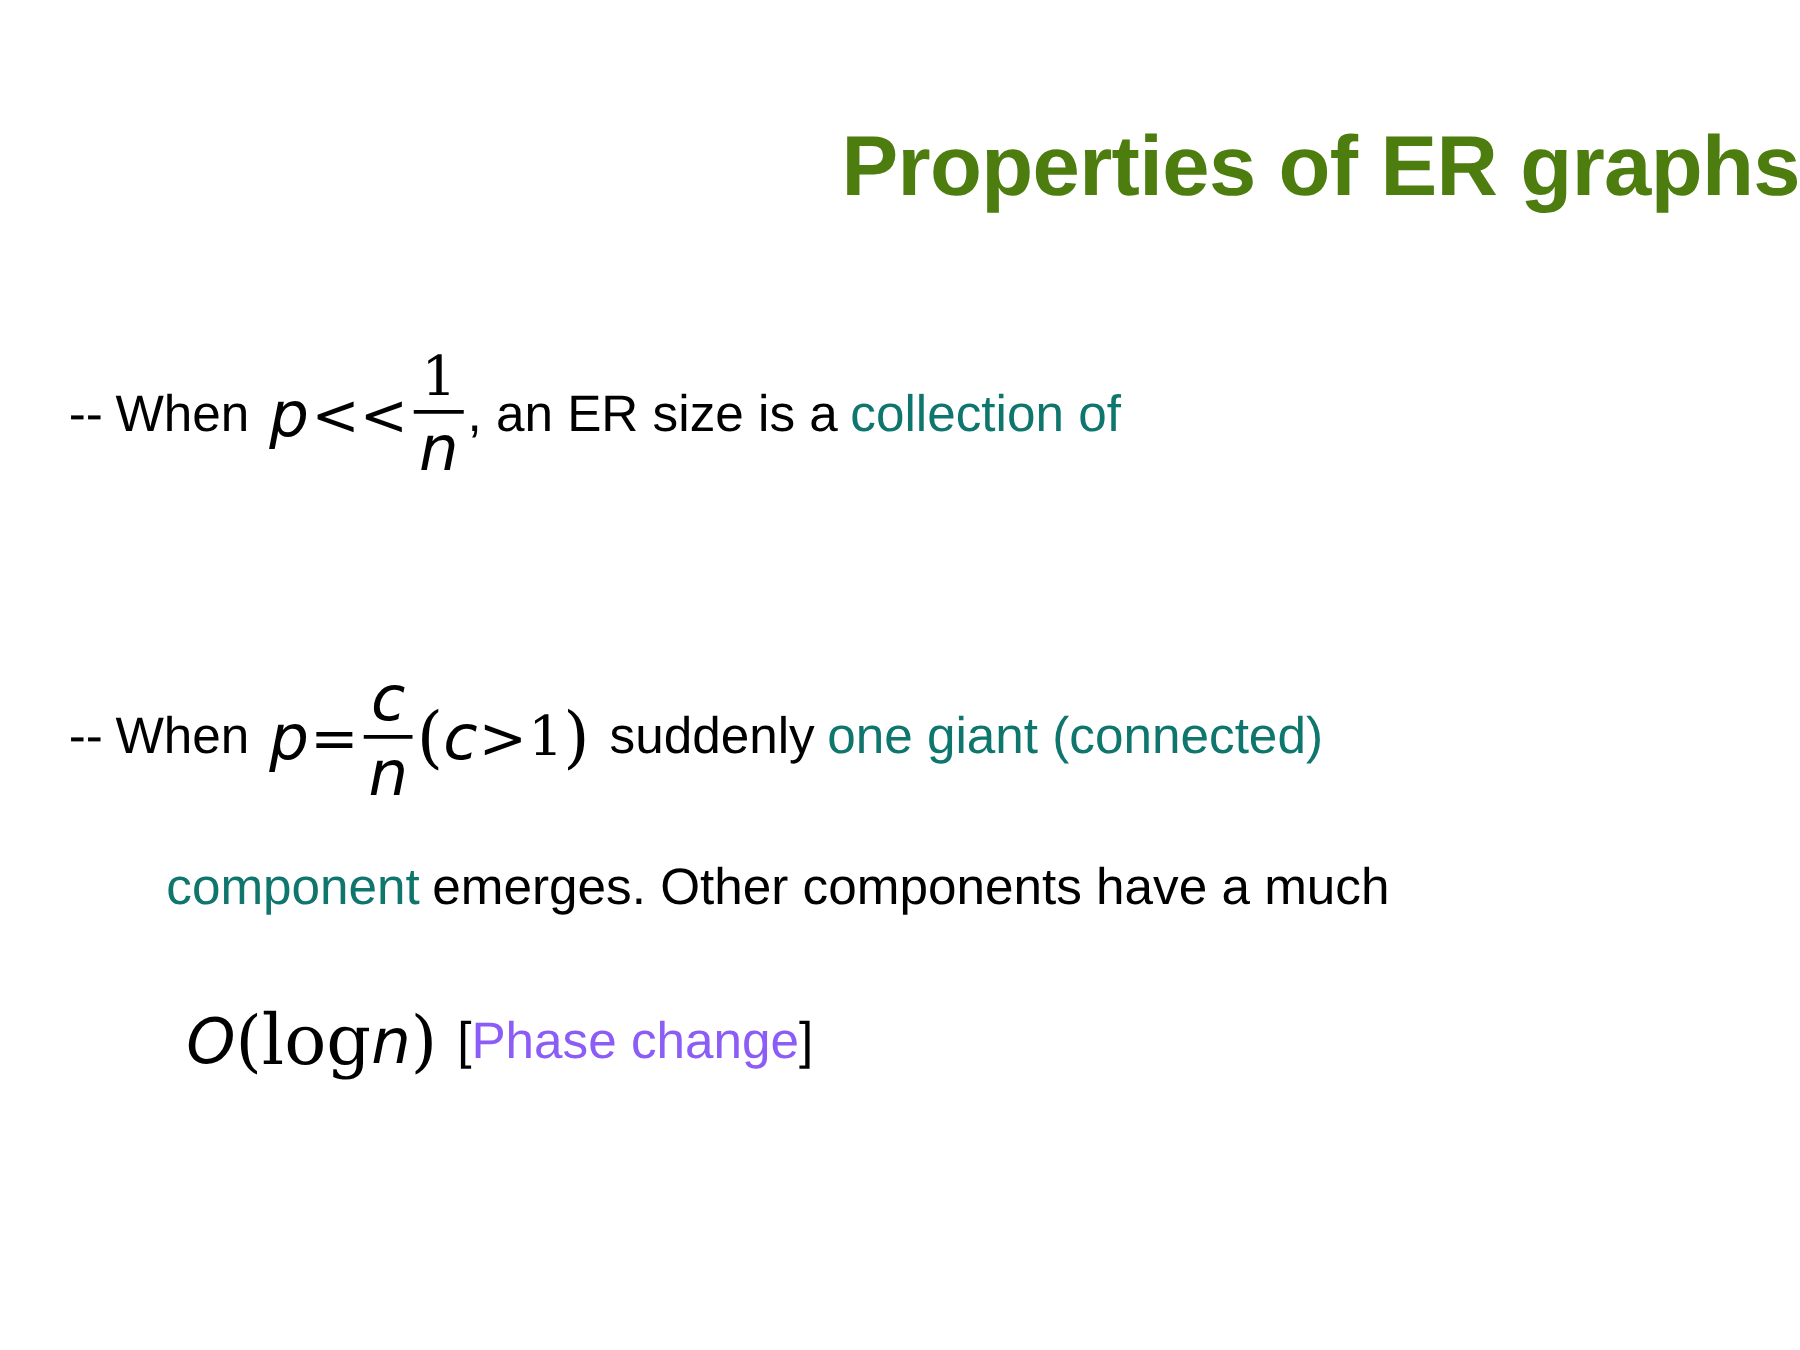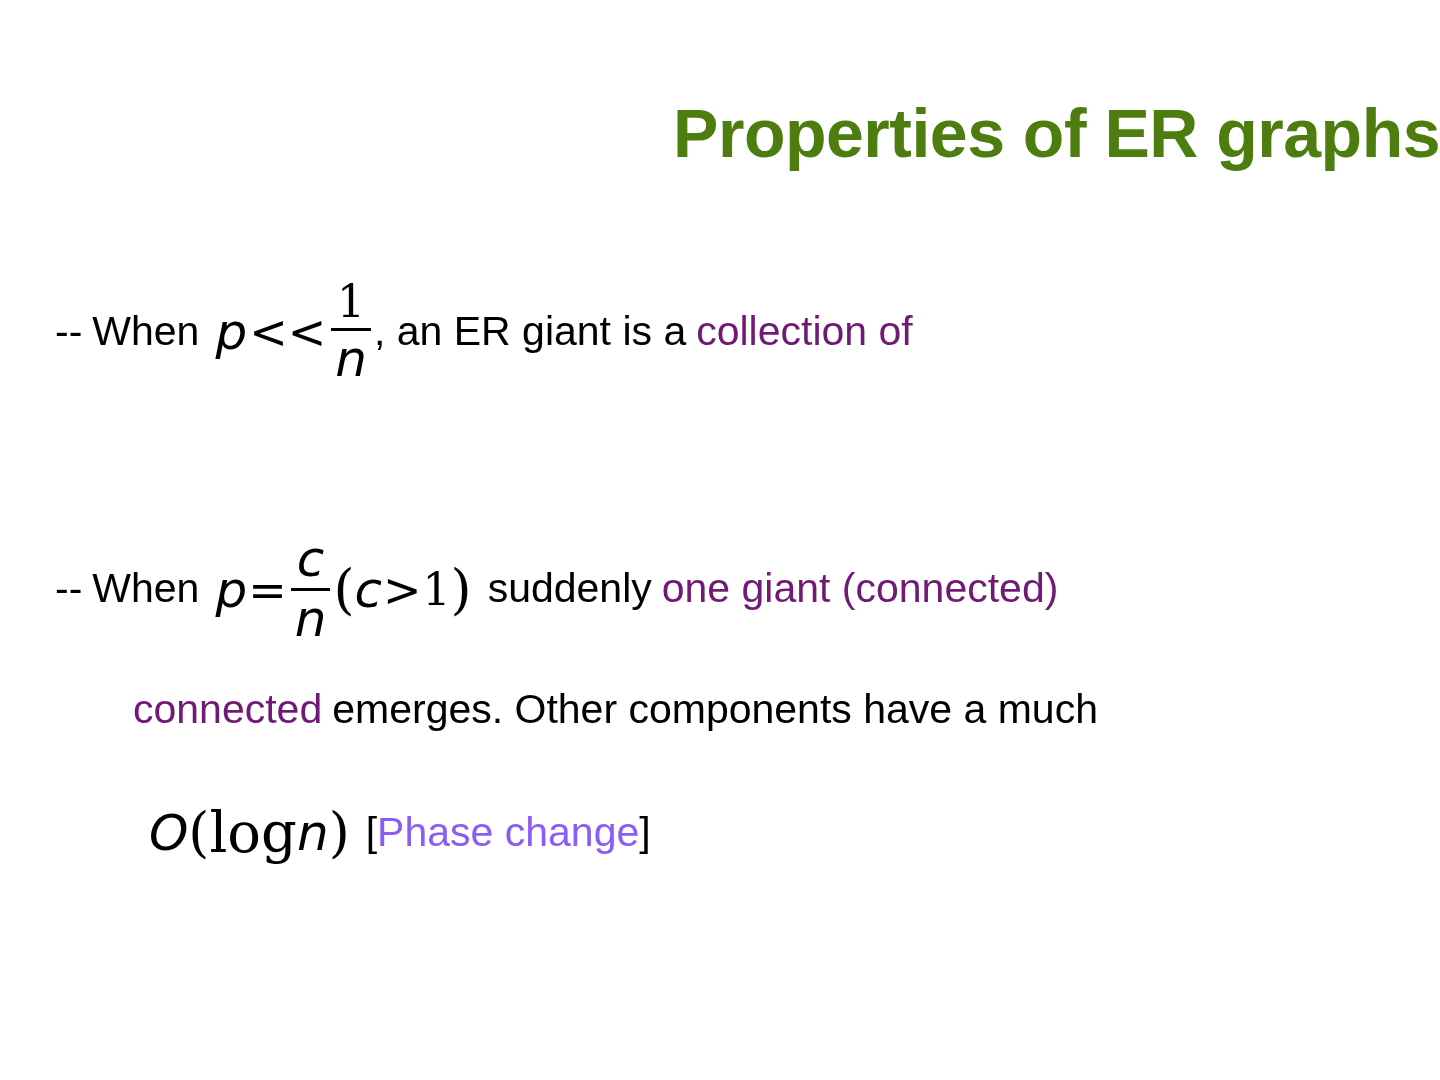--- a/index.html
+++ b/index.html
@@ -51,21 +51,21 @@
     color: #000000;
     white-space: nowrap;
   }
   .bullet-para .run { white-space: pre; }
 
   .para-gap { height: 132px; }
 
   .line { display: block; height: 100px; margin-top: 23px; }
   .line.indent { padding-left: 78px; }
 
-  .blue { color: #701a75; }
+  .blue { color: #0f766e; }
   .red  { color: #8b5cf6; }
 
   
   .math {
     display: inline-flex;
     align-items: center;
     vertical-align: middle;
     position: relative;
     top: -2px;
     font-size: 44px;
@@ -143,21 +143,21 @@
 
       <span class="line">
         <span class="run">--</span><span class="spacer-sm"></span><span class="run">When</span><span class="mathgap"></span><span class="math">
             <span class="mi">p</span>
             <span class="mo">&lt;&lt;</span>
             <span class="frac">
               <span class="num mn">1</span>
               <span class="bar"></span>
               <span class="den mi">n</span>
             </span>
-          </span><span class="run">, an ER giant is a</span><span class="spacer-sm"></span><span class="run blue">collection of</span>
+          </span><span class="run">, an ER size is a</span><span class="spacer-sm"></span><span class="run blue">collection of</span>
       </span>
 
 
     </div>
 
     <div class="para-gap"></div>
 
     <div class="bullet-para">
 
       <span class="line">
@@ -171,21 +171,21 @@
             </span>
             <span class="mfenced">(</span>
             <span class="mi">c</span>
             <span class="mo tight">&gt;</span>
             <span class="mn">1</span>
             <span class="mfenced">)</span>
           </span><span class="mathgap"></span><span class="run">suddenly</span><span class="spacer-sm"></span><span class="run blue">one giant (connected)</span>
       </span>
 
       <span class="line indent">
-        <span class="run blue">connected</span><span class="spacer-sm"></span><span class="run">emerges. Other components have a much</span>
+        <span class="run blue">component</span><span class="spacer-sm"></span><span class="run">emerges. Other components have a much</span>
       </span>
 
       <span class="line indent">
         <span class="mathgap"></span><span class="math">
             <span class="mi">O</span>
             <span class="mfenced">(</span>
             <span class="mfunc">log</span>
             <span class="mi">n</span>
             <span class="mfenced">)</span>
           </span><span class="mathgap"></span><span class="run">[</span><span class="run red">Phase change</span><span class="run">]</span>

